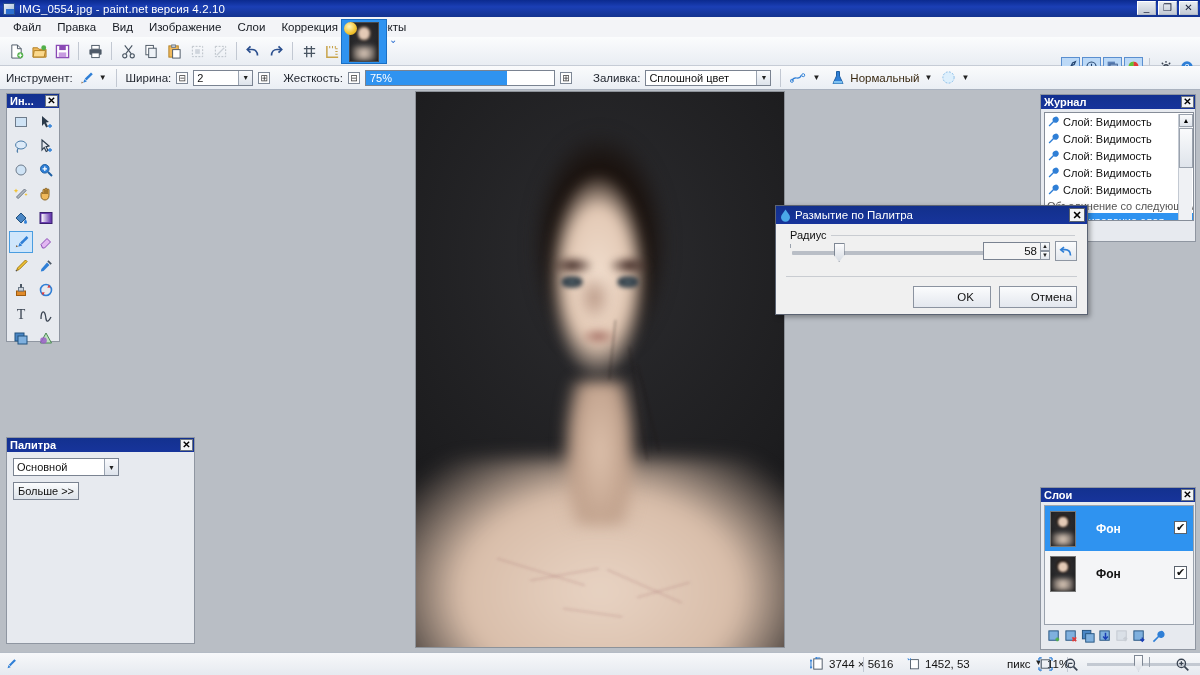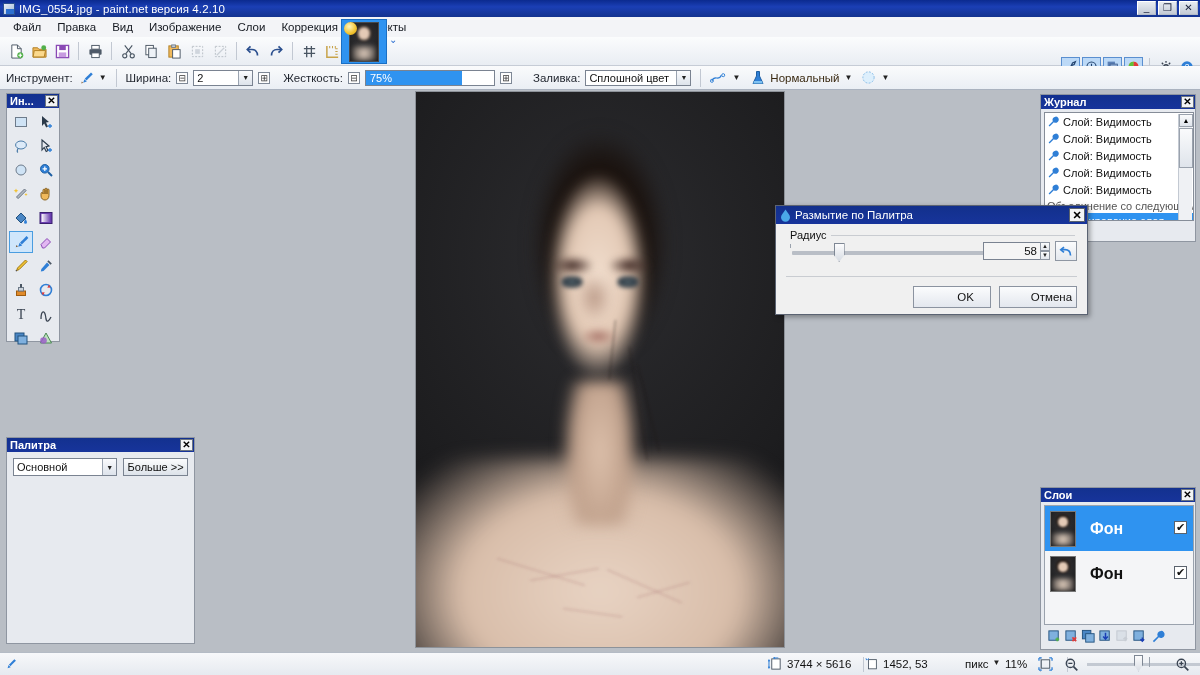--- a/index.html
+++ b/index.html
@@ -146,21 +146,21 @@
   }
 
   
   #tools { left:6px; top:93px; width:54px; height:249px; }
   #toolgrid { display:grid; grid-template-columns:1fr 1fr; padding:3px 2px; gap:2px 1px; }
   .tool { width:24px; height:22px; display:flex; align-items:center; justify-content:center; }
   .tool.sel { background:#cfe6fb; border:1px solid #4a9de0; }
 
   
   #palette { left:6px; top:437px; width:189px; height:207px; }
-  #pal-row1 { display:flex; gap:6px; padding:6px 6px 0 6px; }
+  #pal-row1 { display:flex; gap:6px; padding:6px 6px 0 6px;flex-direction:column; }
   #pal-primary { width:106px; height:18px; }
   #pal-more {
     width:66px; height:18px; border:1px solid #7a8391;
     background:linear-gradient(to bottom,#fbfcfd,#dde3ea);
     font-size:11px; display:flex; align-items:center; justify-content:center; color:#111;
   }
   #swatches { position:absolute; left:10px; top:484px; }
 
   
   #history { left:1040px; top:94px; width:156px; height:148px; }
@@ -176,21 +176,21 @@
      border:1px solid #9aa2ad; display:flex; align-items:center; justify-content:center; font-size:7px;}
   #sb-thumb { position:absolute; left:0; top:14px; width:14px; height:40px;
      background:linear-gradient(to bottom,#fafbfc,#dfe4eb); border:1px solid #9aa2ad;}
 
   
   #layers { left:1040px; top:487px; width:156px; height:163px; }
   .layer-row { height:45px; display:flex; align-items:center; padding:0 5px; position:relative;}
   .layer-row.sel { background:#2f93f0; color:#fff; }
   .layer-thumb { width:26px; height:36px; border:1px solid #777; overflow:hidden;
      position:relative; background:#2a2a2c; flex:none; }
-  .layer-name { margin-left:14px; font-size:16px; font-weight:bold;}
+  .layer-name { margin-left:20px; font-size:12px; font-weight:bold;}
   .layer-chk { position:absolute; right:6px; top:15px; width:13px; height:13px;
      border:1px solid #5a626d; background:#fff; font-size:11px; line-height:11px; text-align:center; color:#111;}
   #layer-toolbar { position:absolute; left:0; bottom:0; width:100%; height:24px;
      display:flex; align-items:center; gap:2px; padding-left:6px; }
 
   
   #dialog { position:absolute; left:775px; top:205px; width:313px; height:110px;
      background:#f0f0f0; border:1px solid #5b6372; box-shadow:2px 2px 5px rgba(0,0,0,.35);}
   #dlg-title { height:18px; background:linear-gradient(to bottom,#12308c,#17349b);
      color:#fff; display:flex; align-items:center; padding-left:4px; font-size:11.5px; position:relative;}
@@ -219,21 +219,21 @@
   #dlg-buttons { position:absolute; right:10px; top:62px; display:flex; gap:8px;}
   .dlg-btn { width:78px; height:22px; border:1px solid #8b93a0;
      background:linear-gradient(to bottom,#fbfcfd,#e3e7ee); font-size:11.5px;
      display:flex; align-items:center; justify-content:center; color:#111;padding-left:27px;}
 
   
   #statusbar { position:absolute; left:0; top:652px; width:1200px; height:23px;
      background:linear-gradient(to bottom,#f7f8fa,#e6eaf0); border-top:1px solid #b4bbc5;
      display:flex; align-items:center; }
   #status-text { margin-left:4px; font-size:11.5px; color:#111; white-space:nowrap;}
-  .sb-group { display:flex; align-items:center; gap:3px; font-size:11.5px; color:#111; }
+  .sb-group { display:flex; align-items:center; gap:3px; font-size:11.5px; color:#111;margin-left:42px; }
   .sb-div { width:1px; height:15px; background:#c2c8d2; margin:0 8px; }
   #zoom-track { width:118px; height:3px; background:#c3c9d2; position:relative; }
   #zoom-thumb { position:absolute; left:47px; top:-8px; width:9px; height:17px;
      background:linear-gradient(to bottom,#fcfcfd,#d9dee5); border:1px solid #7e8794;
      clip-path: polygon(0 0,100% 0,100% 62%,50% 100%,0 62%);}
   #zoom-tick { position:absolute; left:62px; top:-6px; width:1px; height:10px; background:#98a0ab;}
 </style>
 </head>
 <body>
 
@@ -416,26 +416,26 @@
     <span class="tbsep"></span>
     <span class="lbl">Ширина:</span>
     <span class="mini-btn">⊟</span>
     <span class="combo" style="width:60px">
       <span>2</span>
       <span class="arrow">▼</span>
     </span>
     <span class="mini-btn">⊞</span>
     <span class="lbl" style="margin-left:8px">Жесткость:</span>
     <span class="mini-btn">⊟</span>
-    <span class="slidefield" style="width:130px">
+    <span class="slidefield" style="width:190px">
       <span class="fill" id="hardness-fill" style="width: 75%;">75%</span>
     </span>
     <span class="mini-btn">⊞</span>
     <span class="lbl" style="margin-left:16px">Заливка:</span>
-    <span class="combo" style="width:106px">
+    <span class="combo" style="width:126px">
       <span>Сплошной цвет</span>
       <span class="arrow">▼</span>
     </span>
     <span class="tbsep"></span>
     <span style="display:flex;align-items:center">
       <svg width="17" height="14" viewBox="0 0 18 14">
           <path d="M2 10c3-7 7 1 10-6" fill="none" stroke="#2f7fd6" stroke-width="1.3"></path>
           <circle cx="2" cy="10" r="1.6" fill="none" stroke="#2f7fd6"></circle>
           <circle cx="14" cy="4" r="1.6" fill="none" stroke="#2f7fd6"></circle>
         </svg>

